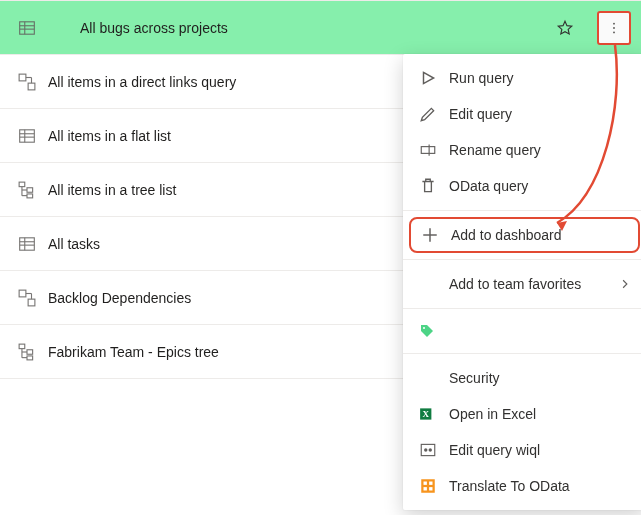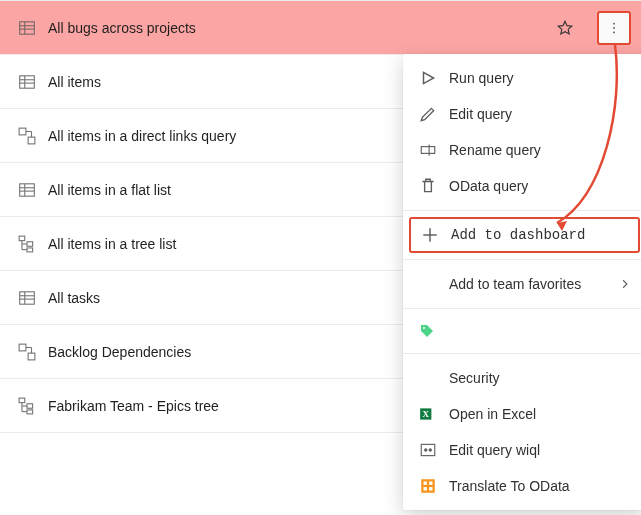--- a/index.html
+++ b/index.html
@@ -34,21 +34,21 @@
     flex: 1 1 auto;
     color: #201f1e;
   }
   .row .fav, .row .more {
     flex: 0 0 auto;
     width: 28px; height: 28px;
     display: flex; align-items: center; justify-content: center;
     margin-left: 4px;
     border-radius: 2px;
   }
-  .row.selected { background: #fca5a5; }
+  .row.selected { background: #86efac; gap: 32px; }
 
   
   .menu {
     position: absolute;
     left: 403px; top: 54px;
     width: 243px;
     background: #fff;
     box-shadow: 0 6px 20px rgba(0,0,0,.18), 0 0 0 1px rgba(0,0,0,.02);
     border-radius: 2px;
     padding: 6px 0 6px 0;
@@ -74,25 +74,24 @@
     height: 1px;
     background: #edebe9;
     margin: 6px 0;
   }
   .menu .mi .chev {
     flex: 0 0 auto;
     color: #605e5c;
   }
   .menu .mi.highlight {
     border: 2px solid #e24a33;
-    border-radius: 3px;
+    border-radius: 8px;
     margin: 2px 6px;
     padding: 0 10px;
     height: 36px;
-    font-family: Liberation Mono, monospace;
   }
   .tag-row {
     height: 32px;
     display: flex;
     align-items: center;
     padding: 0 16px;
   }
   .tag-row svg { width: 16px; height:16px; }
 
   
@@ -139,29 +138,20 @@
       <svg width="14" height="14" viewBox="0 0 16 16">
           <circle cx="8" cy="3" r="1.1" fill="#605e5c"></circle>
           <circle cx="8" cy="8" r="1.1" fill="#605e5c"></circle>
           <circle cx="8" cy="13" r="1.1" fill="#605e5c"></circle>
         </svg>
     </span>
   </div>
 
   <div class="row">
     <span class="icon"><svg viewBox="0 0 16 16">
-          <rect x="1.5" y="2.5" width="13" height="11" fill="none" stroke="#605e5c"></rect>
-          <line x1="1.5" y1="6" x2="14.5" y2="6" stroke="#605e5c"></line>
-          <line x1="1.5" y1="9" x2="14.5" y2="9" stroke="#605e5c"></line>
-          <line x1="6" y1="2.5" x2="6" y2="13.5" stroke="#605e5c"></line>
-        </svg></span>
-    <span class="label">All items</span>
-  </div>
-  <div class="row">
-    <span class="icon"><svg viewBox="0 0 16 16">
           <rect x="1" y="1" width="6" height="6" fill="none" stroke="#605e5c"></rect>
           <rect x="9" y="9" width="6" height="6" fill="none" stroke="#605e5c"></rect>
           <line x1="7" y1="4" x2="12" y2="4" stroke="#605e5c"></line>
           <line x1="12" y1="4" x2="12" y2="9" stroke="#605e5c"></line>
         </svg></span>
     <span class="label">All items in a direct links query</span>
   </div>
   <div class="row">
     <span class="icon"><svg viewBox="0 0 16 16">
           <rect x="1.5" y="2.5" width="13" height="11" fill="none" stroke="#605e5c"></rect>

